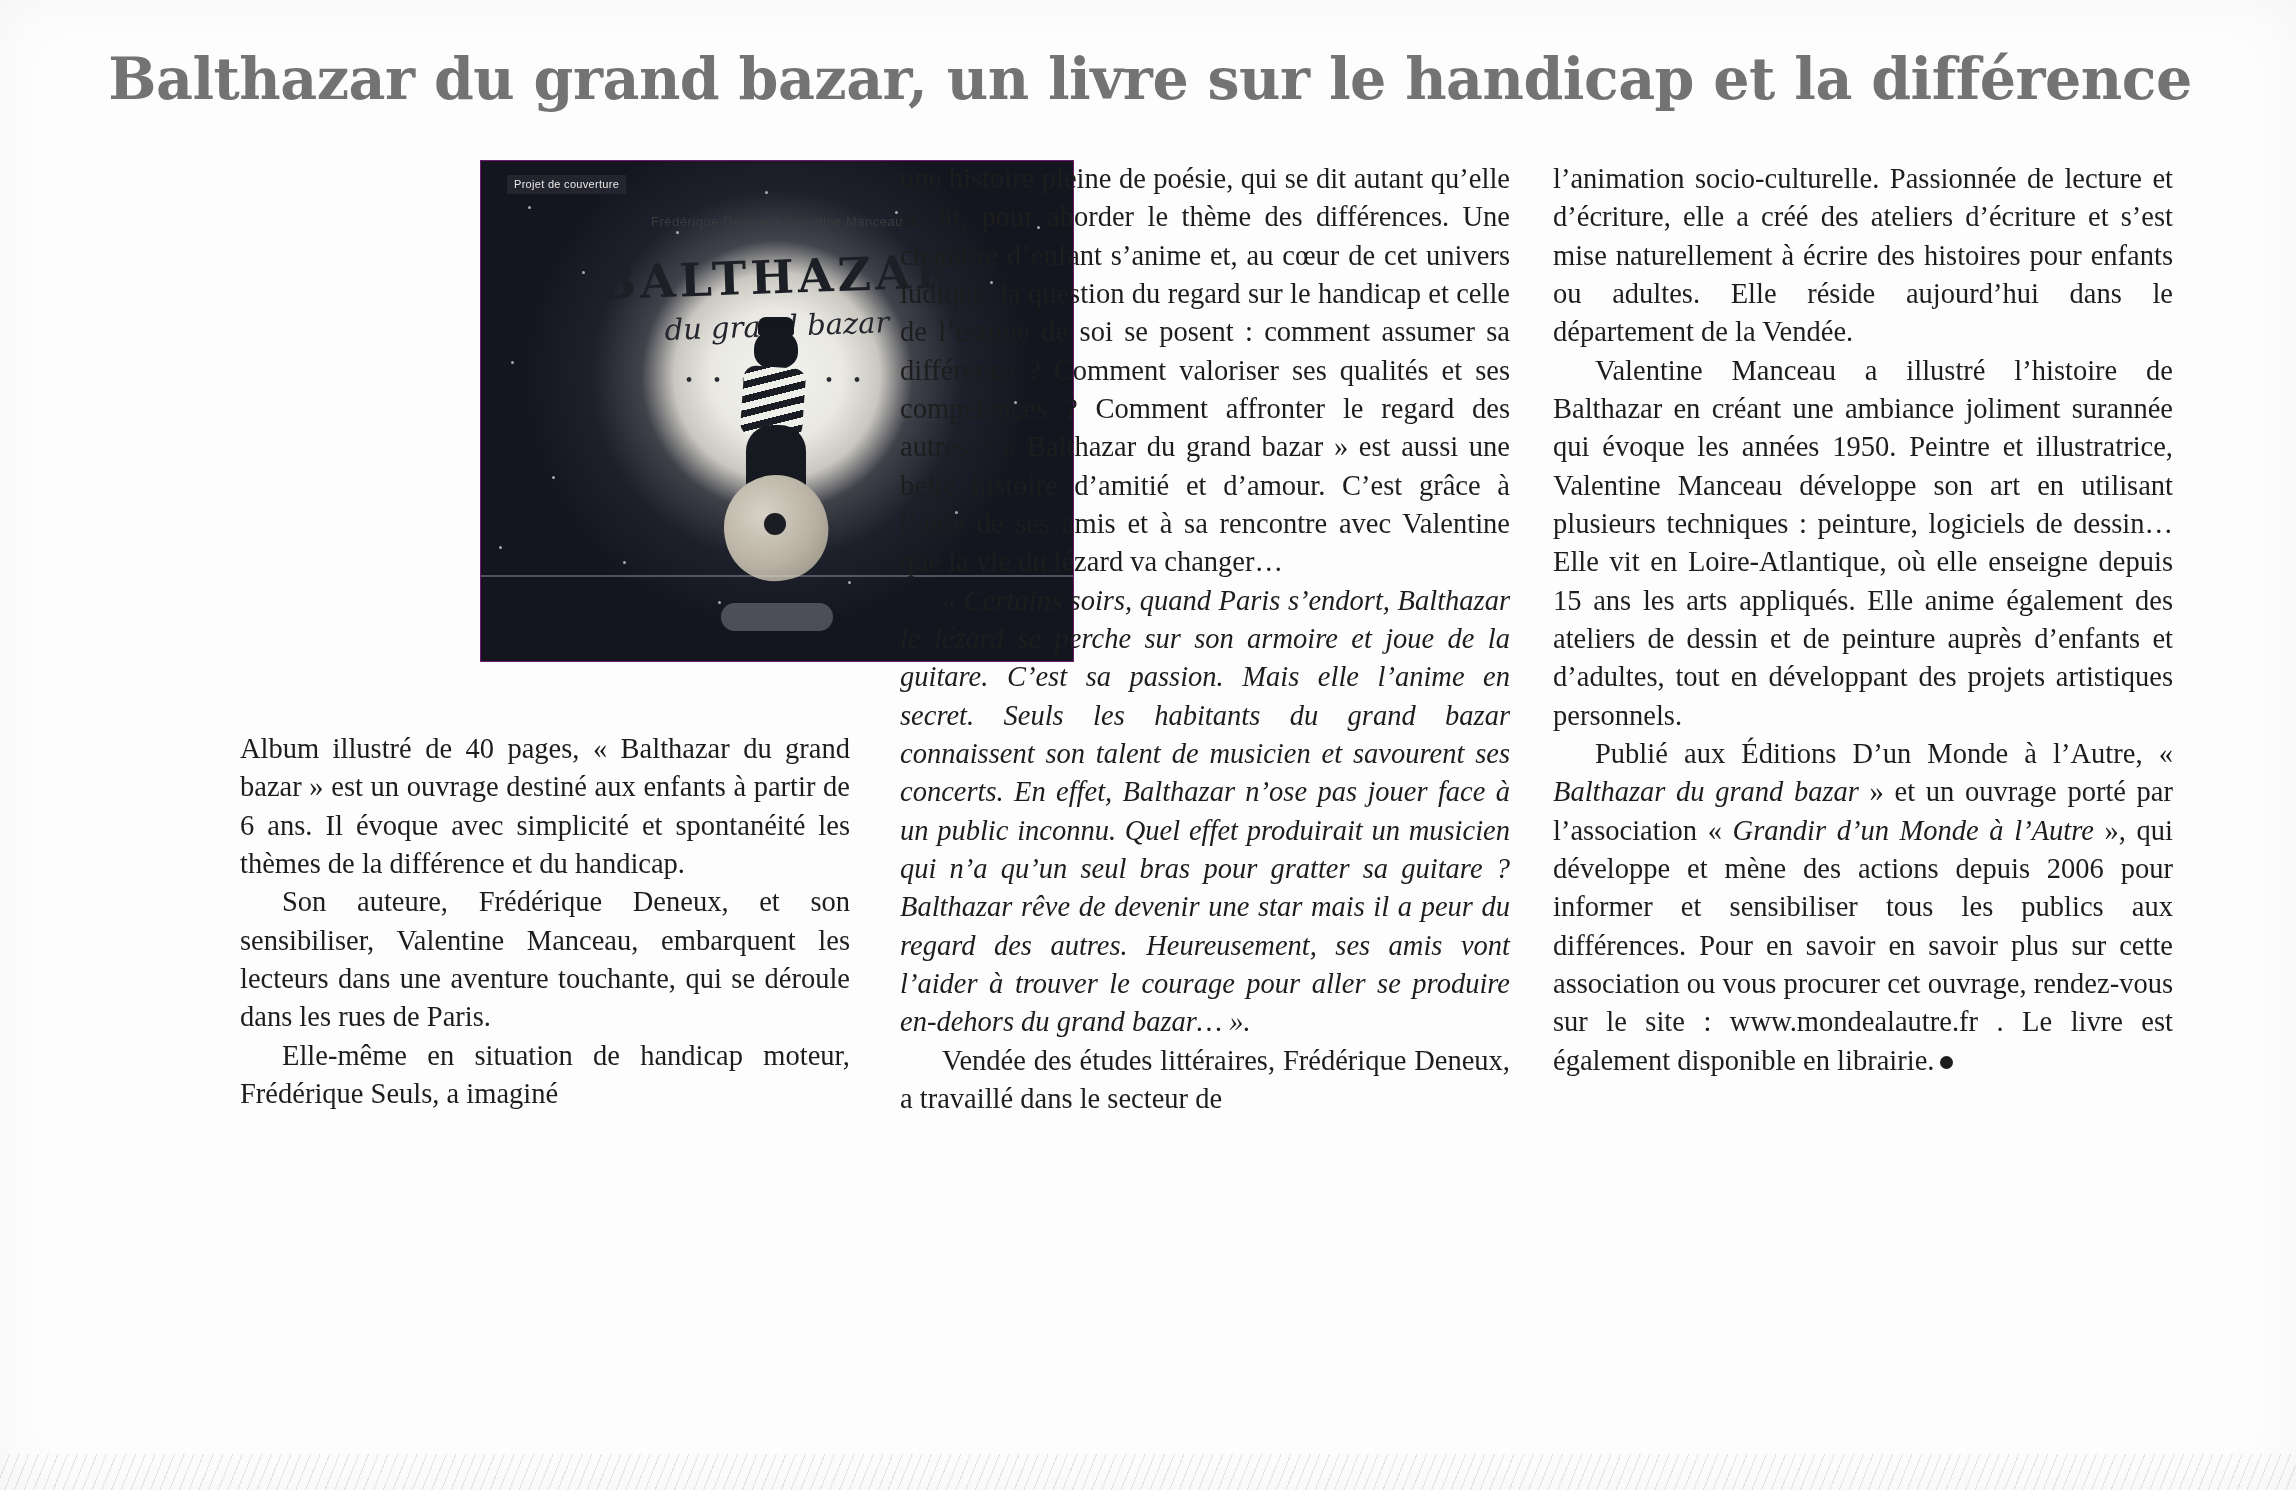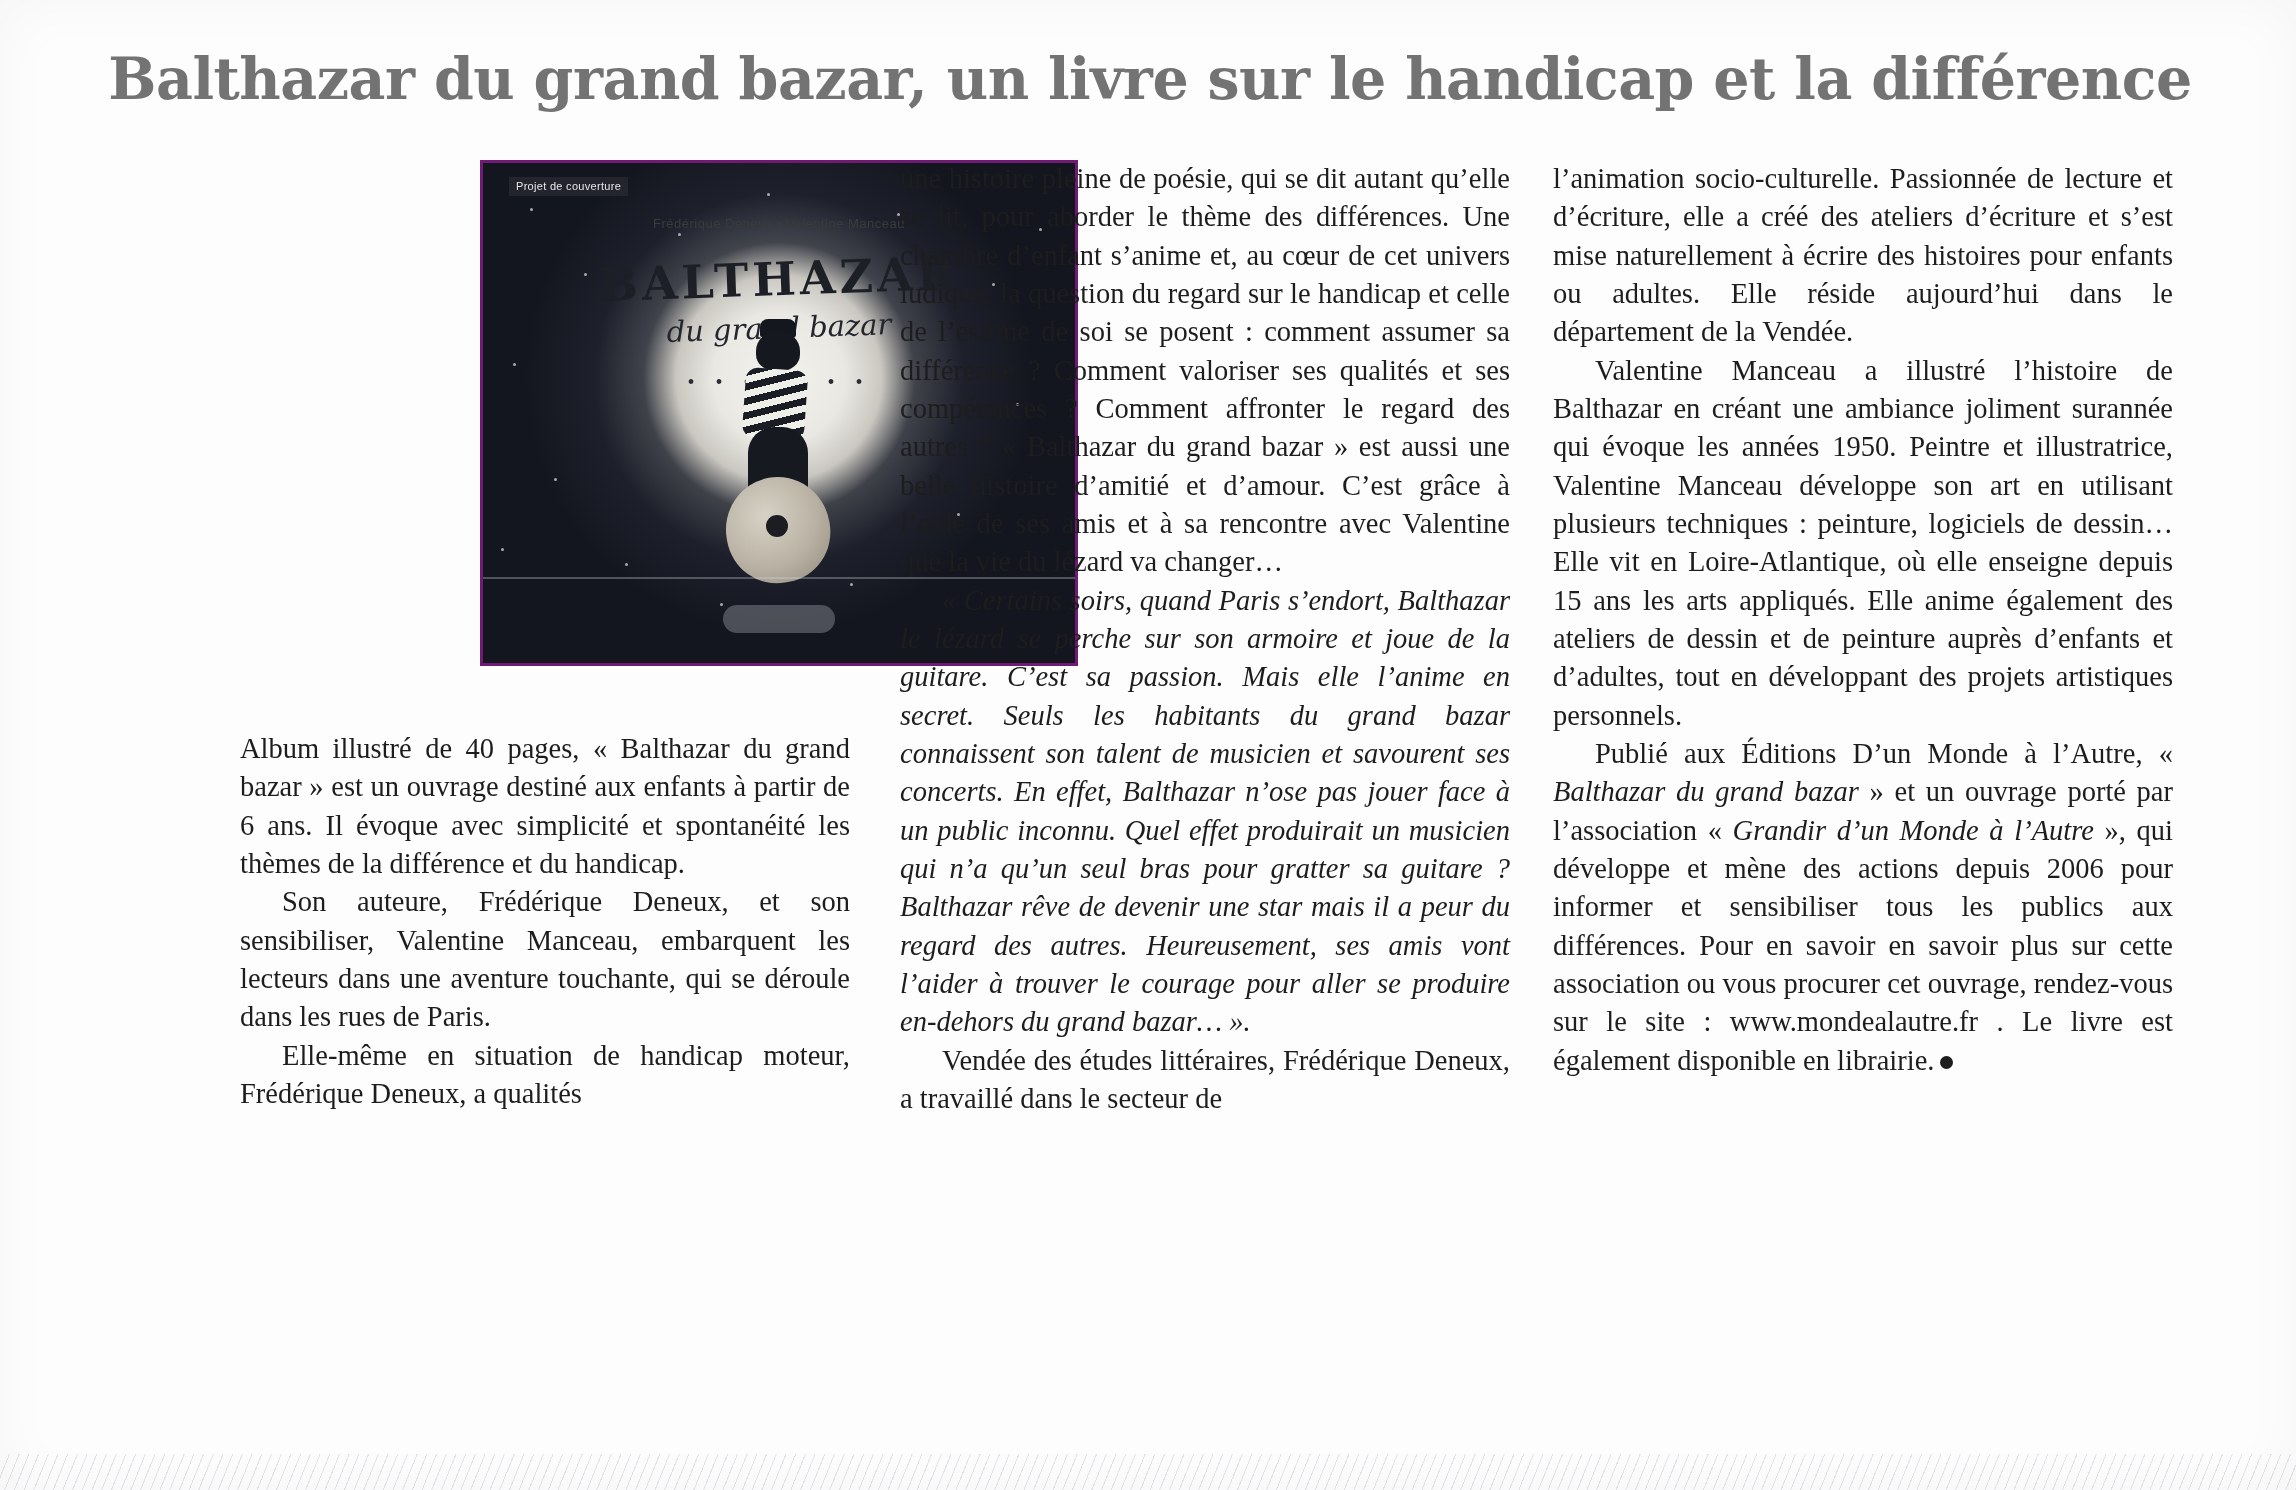--- a/index.html
+++ b/index.html
@@ -63,21 +63,21 @@
   .col-2 { left: 900px; width: 610px; }
   .col-3 { left: 1553px; width: 620px; }
 
   .cover {
     position: absolute;
     left: 240px;
     top: 0px;
     width: 592px;
     height: 500px;
     background: #0d0f14;
-    border: 3px solid #701a75;
+    border: 1px solid #701a75;
     overflow: hidden;
   }
   .cover-inner {
     position: absolute;
     left: 0; top: 0; right: 0; bottom: 0;
     background:
       radial-gradient(circle at 50% 43%, #f3f3ef 0%, #e9e8e2 16%, #c9c7c0 25%, rgba(90,92,100,0.65) 33%, rgba(30,33,44,0.95) 45%, #14161f 62%),
       linear-gradient(180deg, #181b26 0%, #10121a 55%, #0b0d13 100%);
   }
   .star {
@@ -289,21 +289,21 @@
           </div>
 
           <div class="cover-shelf"></div>
           <div class="cover-drawer"></div>
         </div>
       </div>
 
       <div style="position:absolute; top:528px; left:0; width:610px;margin-top:42px;">
         <p class="noindent">Album illustré de 40 pages, « Balthazar du grand bazar » est un ouvrage destiné aux enfants à partir de 6 ans. Il évoque avec simplicité et spontanéité les thèmes de la différence et du handicap.</p>
         <p>Son auteure, Frédérique Deneux, et son sensibiliser, Valentine Manceau, embarquent les lecteurs dans une aventure touchante, qui se déroule dans les rues de Paris.</p>
-        <p>Elle-même en situation de handicap moteur, Frédérique Deneux, a qualités</p>
+        <p>Elle-même en situation de handicap moteur, Frédérique Seuls, a imaginé</p>
       </div>
     </div>
 
     <div class="col col-2">
       <p class="noindent">une histoire pleine de poésie, qui se dit autant qu’elle se lit, pour aborder le thème des différences. Une chambre d’enfant s’anime et, au cœur de cet univers ludique, la question du regard sur le handicap et celle de l’estime de soi se posent : comment assumer sa différence ? Comment valoriser ses qualités et ses compétences ? Comment affronter le regard des autres ? « Balthazar du grand bazar » est aussi une belle histoire d’amitié et d’amour. C’est grâce à l’aide de ses amis et à sa rencontre avec Valentine que la vie du lézard va changer…</p>
       <p class="quoteblock">« Certains soirs, quand Paris s’endort, Balthazar le lézard se perche sur son armoire et joue de la guitare. C’est sa passion. Mais elle l’anime en secret. Seuls les habitants du grand bazar connaissent son talent de musicien et savourent ses concerts. En effet, Balthazar n’ose pas jouer face à un public inconnu. Quel effet produirait un musicien qui n’a qu’un seul bras pour gratter sa guitare ? Balthazar rêve de devenir une star mais il a peur du regard des autres. Heureusement, ses amis vont l’aider à trouver le courage pour aller se produire en-dehors du grand bazar… ».</p>
       <p>Vendée des études littéraires, Frédérique Deneux, a travaillé dans le secteur de</p>
     </div>
 
     <div class="col col-3">

